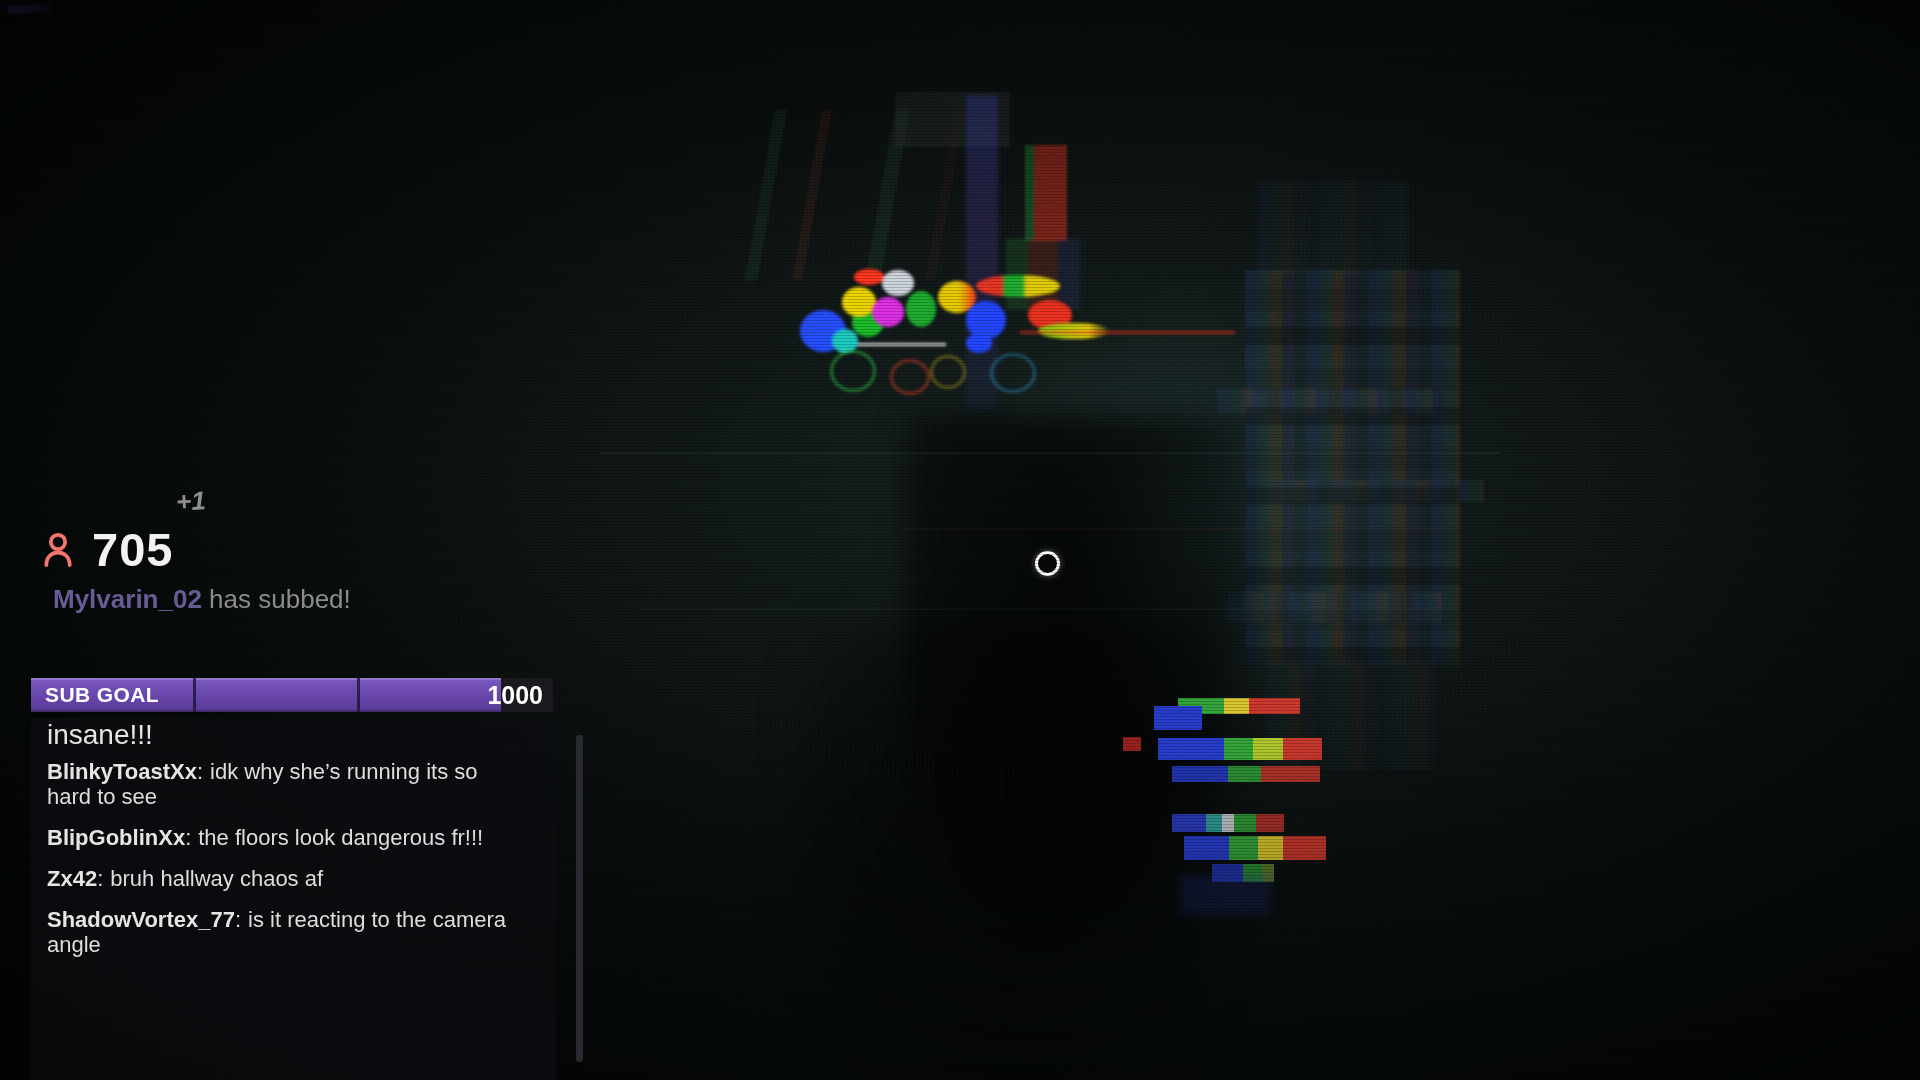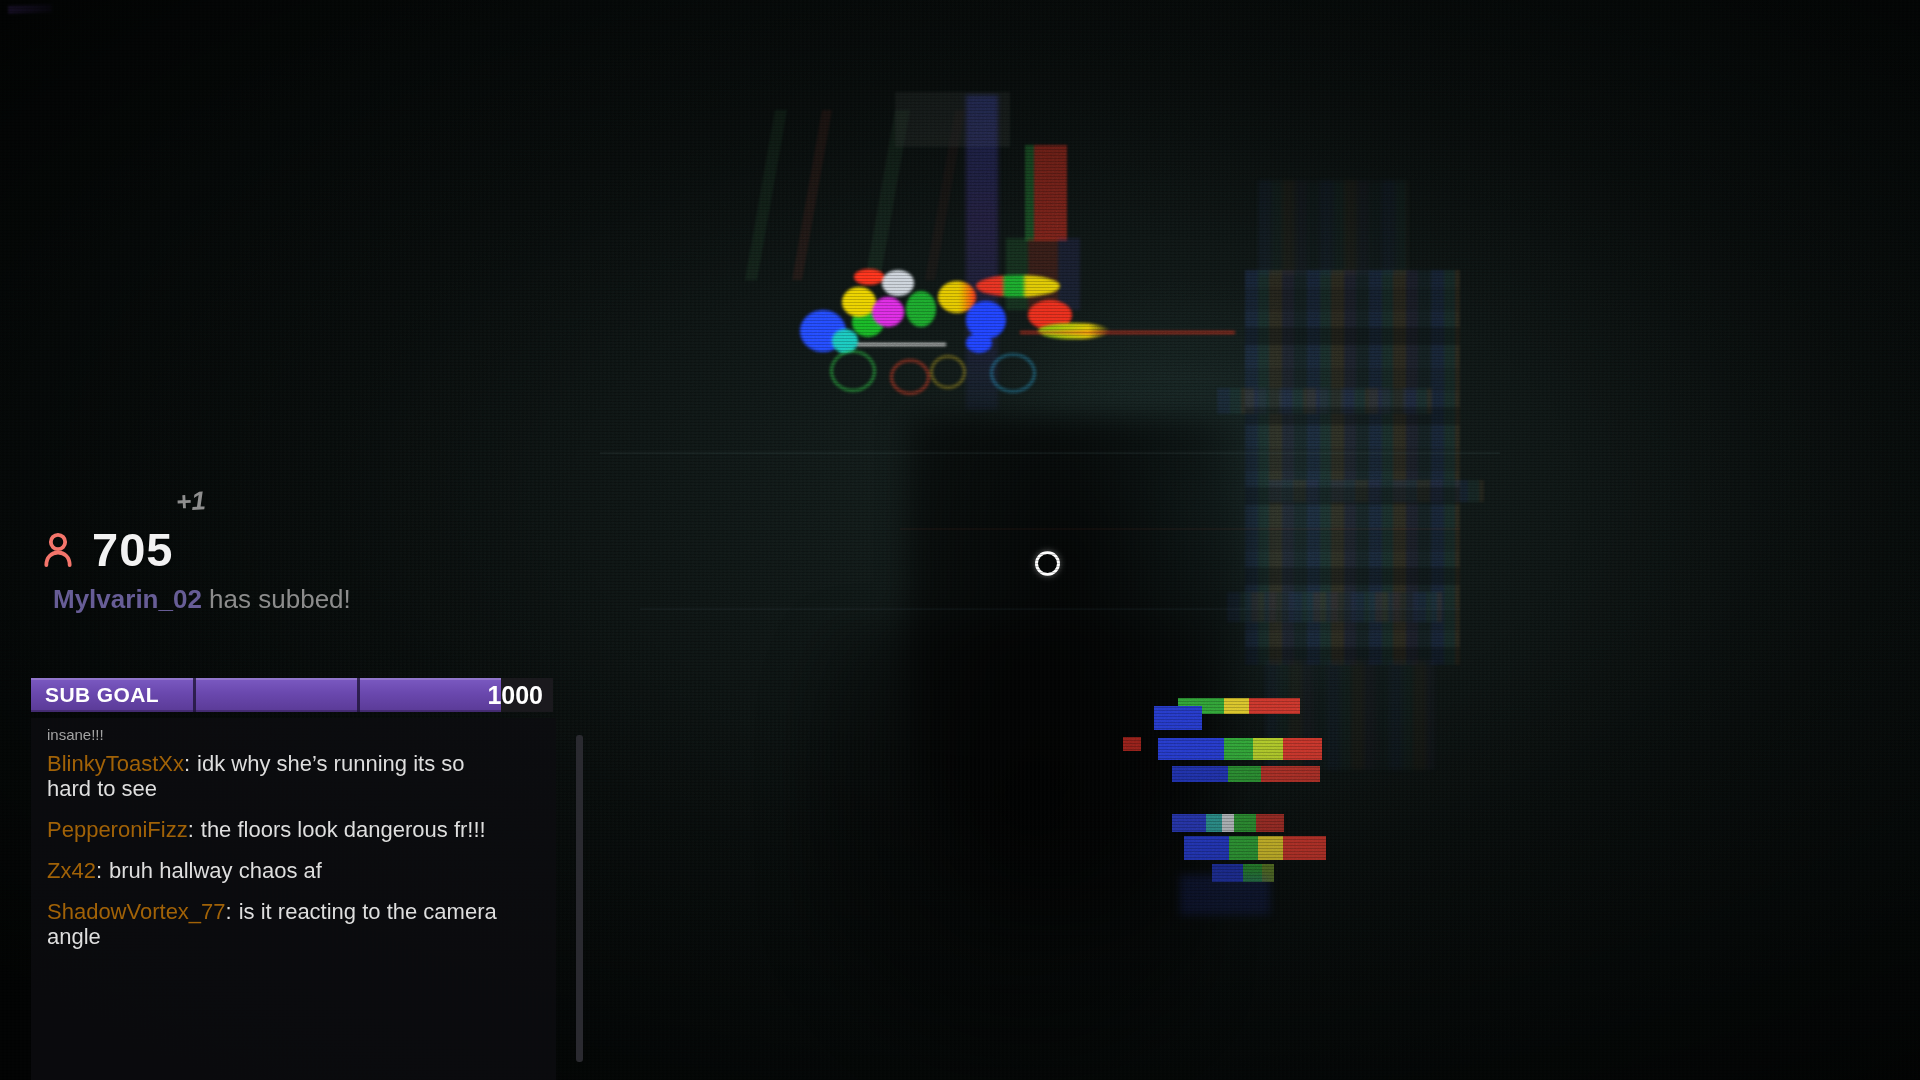--- a/index.html
+++ b/index.html
@@ -121,23 +121,23 @@
   .sg-div{position:absolute;top:0;width:3px;height:100%;background:rgba(30,20,55,0.8);}
   .sg-d1{left:162px;} .sg-d2{left:326px;}
   .sg-label{position:absolute;left:14px;top:50%;transform:translateY(-50%);font-size:21px;font-weight:bold;
     letter-spacing:.4px;color:#ffffff;}
   .sg-value{position:absolute;right:10px;top:50%;transform:translateY(-50%);font-size:25px;font-weight:bold;color:#ffffff;margin-left:36px;}
 
   .chatpanel{left:31px;top:718px;width:525px;height:362px;background:rgba(13,13,16,0.80);z-index:4;
     overflow:hidden;padding:0;box-sizing:border-box;}
   .chat-inner{padding:4px 45px 0 16px;}
   .chat-msg{font-size:22px;line-height:25px;color:#dedede;margin-bottom:16px;word-wrap:break-word;}
-  .chat-msg .cuser{font-weight:normal;color:#a16207;}
+  .chat-msg .cuser{font-weight:bold;color:#e5e5e5;}
   .chat-msg .ctext{margin-left:7px;}
-  .chat-clip{font-size:15px;line-height:25px;color:#a3a3a3;margin-bottom:4px;}
+  .chat-clip{font-size:28px;line-height:25px;color:#e5e5e5;margin-bottom:12px;}
   .chat-scrollbar{left:576px;top:735px;width:7px;height:327px;background:#2a2a30;border-radius:3px;z-index:5;}
 </style>
 </head>
 <body>
 
 <div id="root">
 
   <div class="stream">
     <div class="layer teal-glow"></div>
     <div class="layer corner-dash"></div>
@@ -235,21 +235,21 @@
     <span class="sg-value">1000</span>
   </div>
 
   <div class="widget chatpanel">
     <div class="chat-inner">
       <div class="chat-clip">insane!!!</div>
       <div>
 
           <div class="chat-msg"><span class="cuser">BlinkyToastXx</span><span class="ccolon">:</span><span class="ctext">idk why she’s running its so hard to see</span></div>
 
-          <div class="chat-msg"><span class="cuser">PepperoniFizz</span><span class="ccolon">:</span><span class="ctext">the floors look dangerous fr!!!</span></div>
+          <div class="chat-msg"><span class="cuser">BlipGoblinXx</span><span class="ccolon">:</span><span class="ctext">the floors look dangerous fr!!!</span></div>
 
           <div class="chat-msg"><span class="cuser">Zx42</span><span class="ccolon">:</span><span class="ctext">bruh hallway chaos af</span></div>
 
 
 
           <div class="chat-msg"><span class="cuser">ShadowVortex_77</span><span class="ccolon">:</span><span class="ctext">is it reacting to the camera angle</span></div>
         </div>
     </div>
   </div>
   <div class="widget chat-scrollbar"></div>

